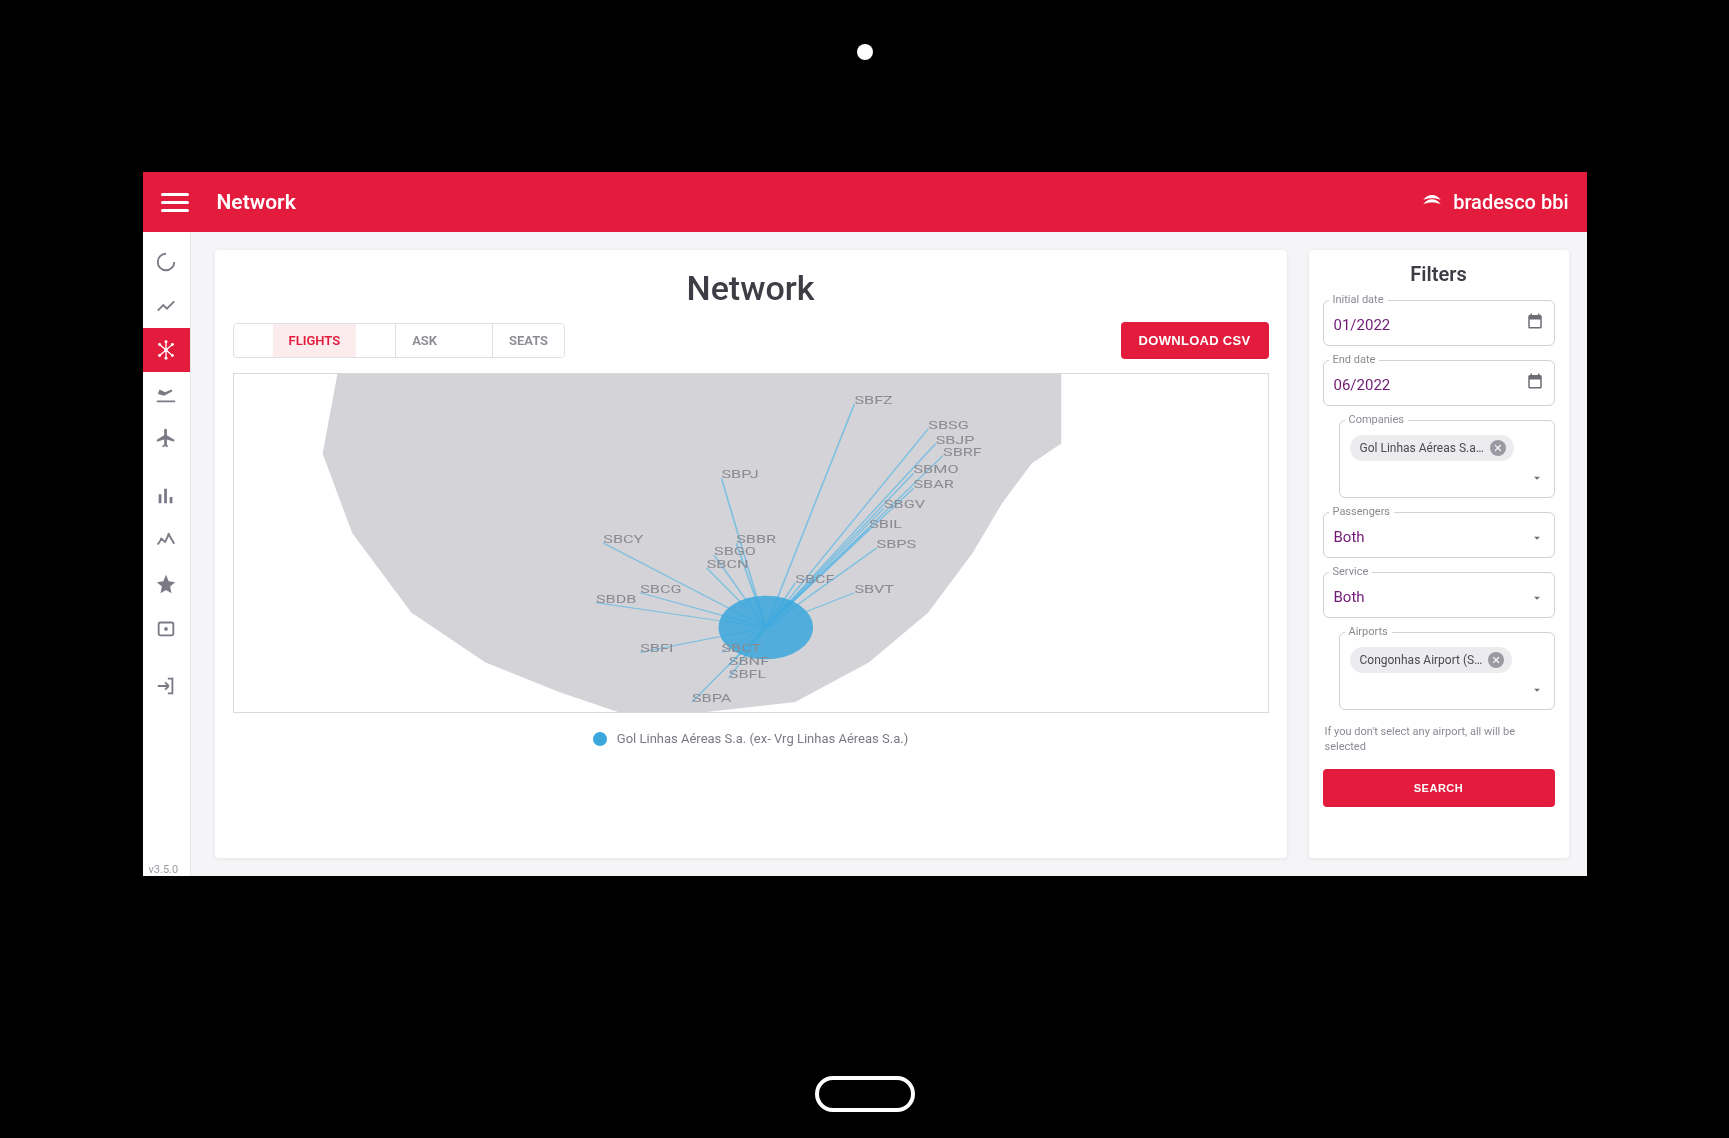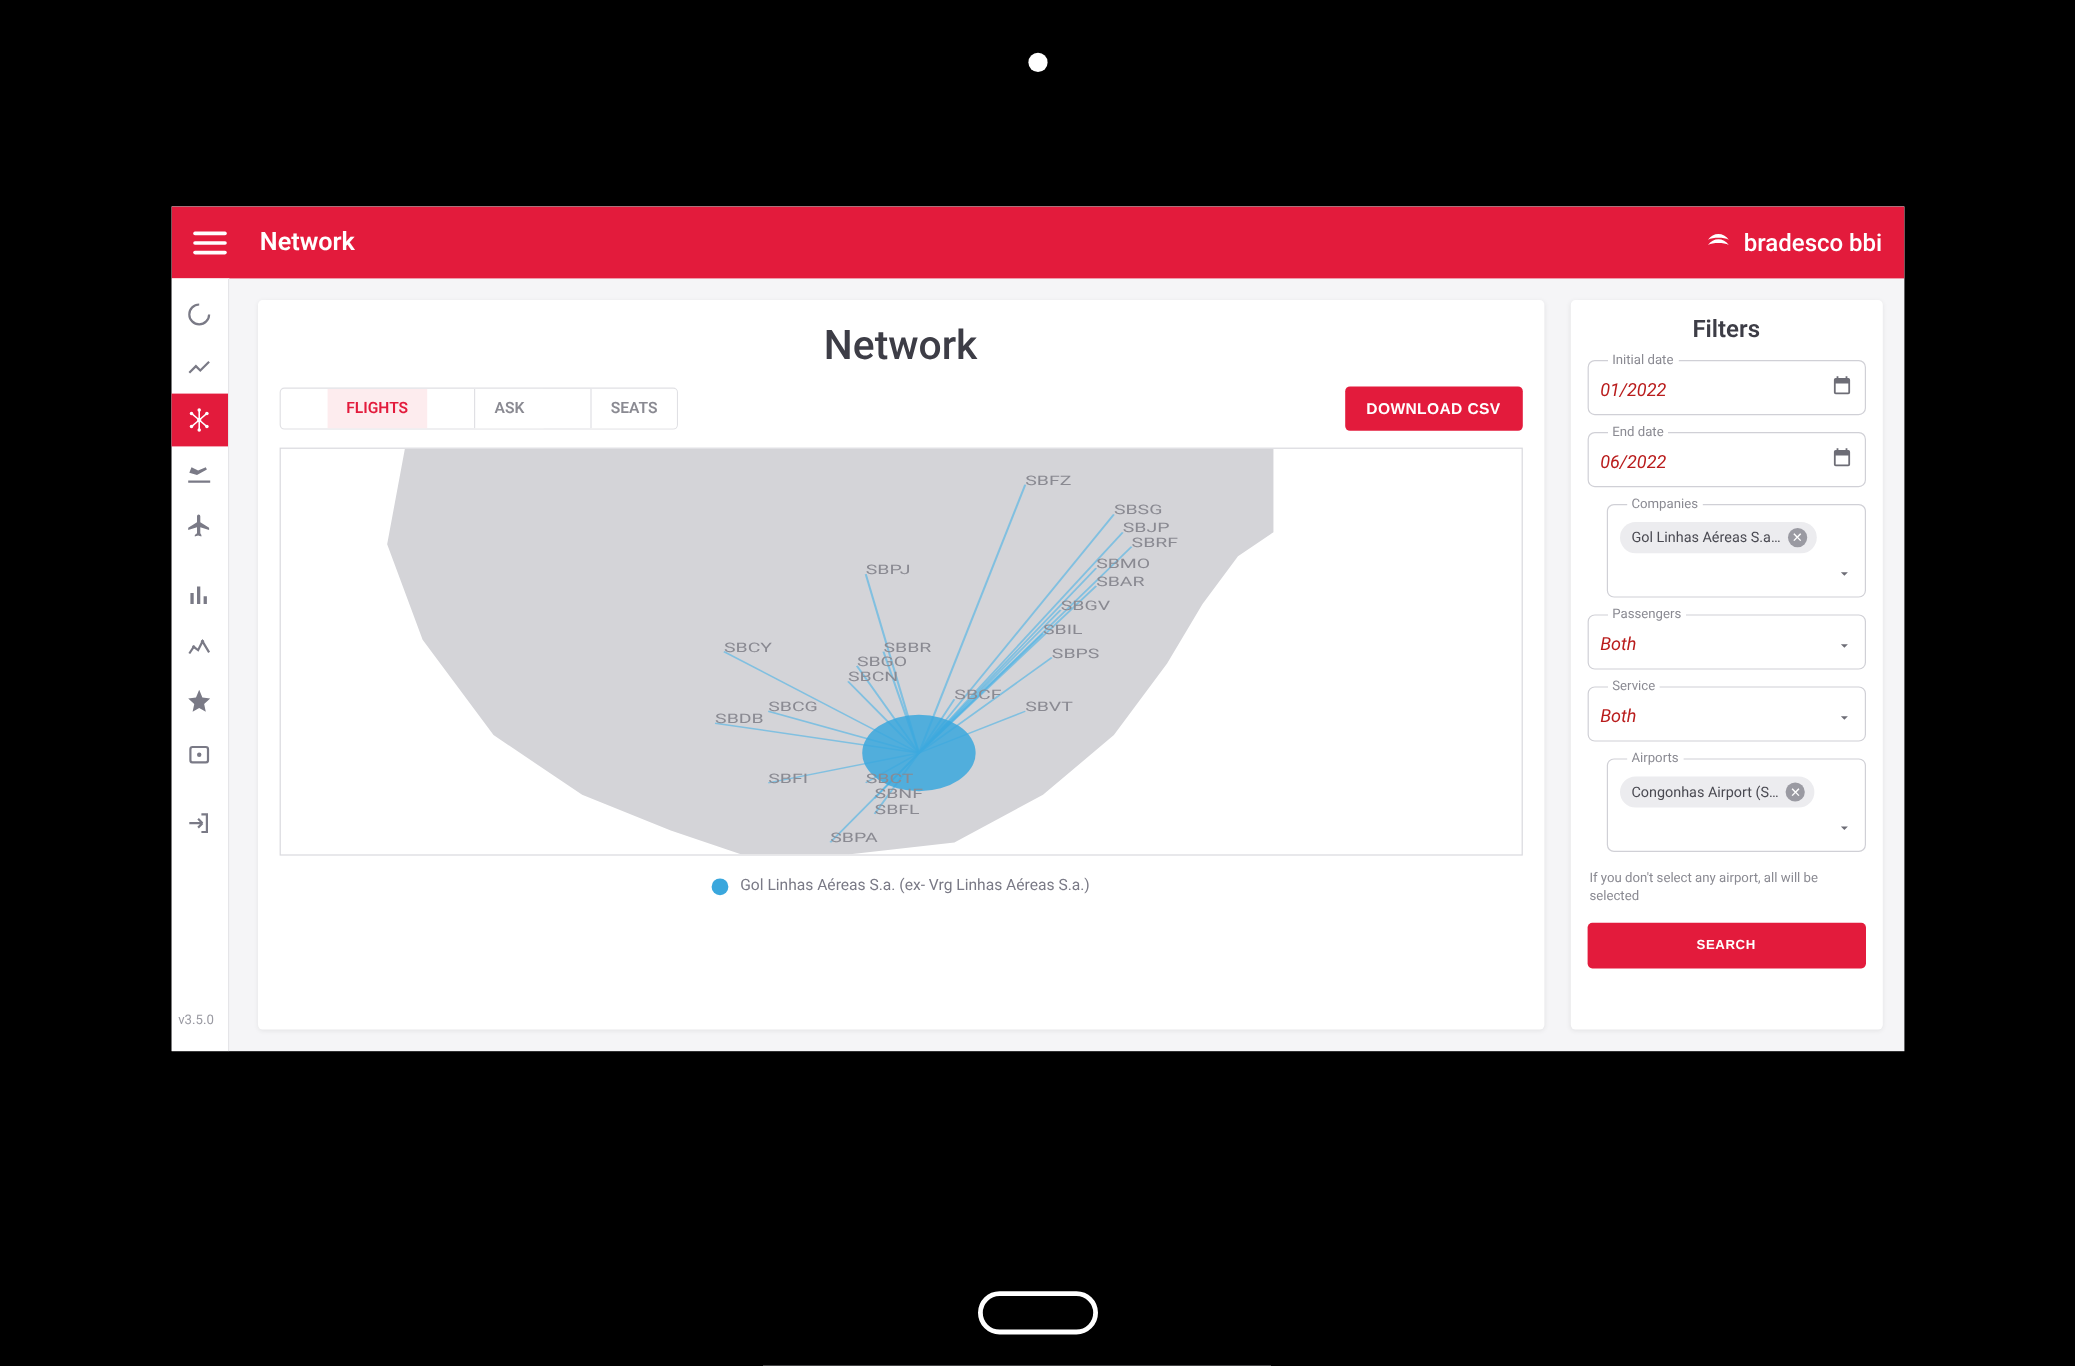--- a/index.html
+++ b/index.html
@@ -114,21 +114,21 @@
     cursor: pointer;
   }
   .nav-item.active {
     background: #e31b3c;
     color: #fff;
   }
   .nav-item svg { width: 22px; height: 22px; }
   .nav-group-sep { height: 14px; }
   .version {
     position: absolute;
-    bottom: 20px;
+    bottom: 0;
     left: 6px;
     font-size: 11px;
     color: #9a9aa2;
     text-align: center;
   }
 
   .main-area {
     flex: 1;
     padding: 18px 18px 18px 24px;
     display: flex;
@@ -240,30 +240,29 @@
   .field {
     position: relative;
     border: 1px solid #d0d0d6;
     border-radius: 6px;
     padding: 14px 10px 8px;
     min-height: 46px;
   }
   .field-label {
     position: absolute;
     top: -8px;
-    left: 16px;
+    left: 5px;
     background: #fff;
     padding: 0 4px;
     font-size: 11px;
     color: #8a8a92;
   }
   .field-value {
     font-size: 15px;
-    color: #b91c1c;
-    font-style: italic;
+    color: #701a75;
   }
   .field-icon {
     position: absolute;
     right: 10px;
     top: 50%;
     transform: translateY(-50%);
     color: #6d6d76;
   }
   .field-icon svg { width: 18px; height: 18px; }
   .chevron {

